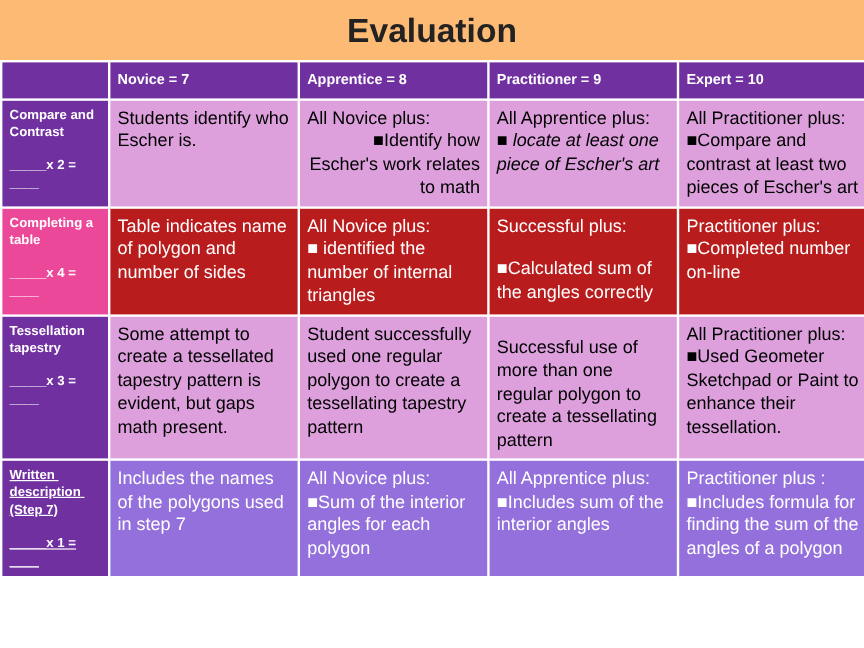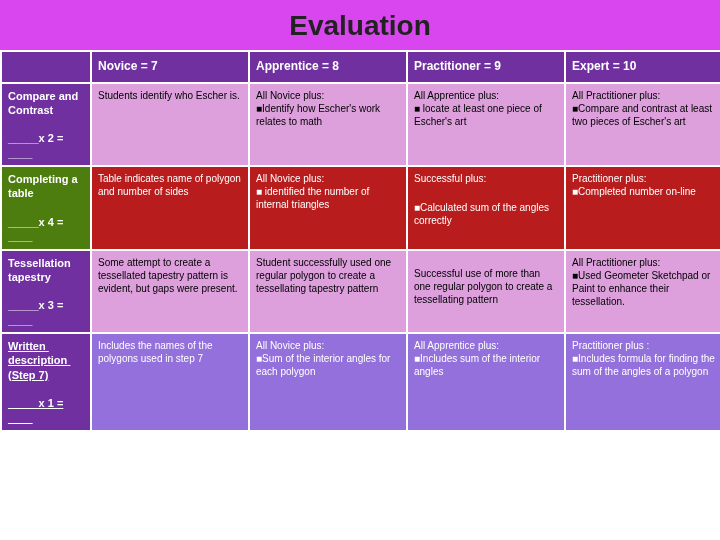--- a/index.html
+++ b/index.html
@@ -9,52 +9,52 @@
       width: 720px;
       height: 540px;
       overflow: hidden;
     }
     .page-title {
       text-align: center;
       font-size: 28px;
       font-weight: bold;
       padding: 10px 0 8px 0;
       color: #222;
-      background: #d946ef;
+      background: #fdba74;
     }
     .rubric-table {
       width: 100%;
       border-collapse: collapse;
       table-layout: fixed;
     }
     .rubric-table th, .rubric-table td {
       border: 2px solid #fff;
       padding: 5px 6px;
       vertical-align: top;
-      font-size: 10px;
+      font-size: 15px;
       line-height: 1.3;
     }
     
     .rubric-table thead tr th {
       background: #7030a0;
       color: #fff;
       font-weight: bold;
       font-size: 12px;
       text-align: left;
       padding: 7px 6px;
     }
     .rubric-table thead tr th:first-child {
       background: #7030a0;
       width: 90px;
     }
     .row-data-1 td { background: #dda0dd; color: #000; margin-top: 32px; }
     .row-data-1 td.cat-cell { background: #7030a0; color: #fff; font-weight: bold; }
 
     .row-data-2 td { background: #b91c1c; color: #fff; }
-    .row-data-2 td.cat-cell { background: #4d7c0f; color: #fff; font-weight: bold; }
+    .row-data-2 td.cat-cell { background: #ec4899; color: #fff; font-weight: bold; }
 
     .row-data-3 td { background: #dda0dd; color: #000; }
     .row-data-3 td.cat-cell { background: #7030a0; color: #fff; font-weight: bold; }
 
     .row-data-4 td { background: #9370db; color: #fff; }
     .row-data-4 td.cat-cell { background: #7030a0; color: #fff; font-weight: bold; }
     .col-first { width: 90px; }
     .col-rest { width: 158px; margin-left: 12px; }
   </style>
 </head>
@@ -74,25 +74,25 @@
   </thead>
   <tbody id="table-body">
   <tr class="row-data-1">
         <td class="cat-cell" style="white-space: pre-wrap; font-weight: bold; font-size: 11px;">Compare and Contrast
 
 _____x 2 =
 ____</td>
         <td>Students identify who Escher is.</td>
         <td>
           <span style="display: block;">All Novice plus:</span>
-          <span style="display: block;">■Identify how Escher's work relates to math</span>
+          <span style="display: block; text-align: right;">■Identify how Escher's work relates to math</span>
         </td>
         <td>
           <span style="display: block;">All Apprentice plus:</span>
-          <span style="display: block;">■ locate at least one piece of Escher's art</span>
+          <span style="display: block; font-style: italic;">■ locate at least one piece of Escher's art</span>
         </td>
         <td>
           <span style="display: block;">All Practitioner plus:</span>
           <span style="display: block;">■Compare and contrast at least two pieces of Escher's art</span>
         </td>
       </tr>
       <tr class="row-data-2">
         <td class="cat-cell" style="white-space: pre-wrap; font-weight: bold; font-size: 11px;">Completing a table
 
 _____x 4 =
@@ -109,21 +109,21 @@
         <td>
           <span style="display: block;">Practitioner plus:</span>
           <span style="display: block;">■Completed number on-line</span>
         </td>
       </tr>
       <tr class="row-data-3">
         <td class="cat-cell" style="white-space: pre-wrap; font-weight: bold; font-size: 11px;">Tessellation tapestry
 
 _____x 3 =
 ____</td>
-        <td>Some attempt to create a tessellated tapestry pattern is evident, but gaps were present.</td>
+        <td>Some attempt to create a tessellated tapestry pattern is evident, but gaps math present.</td>
         <td>
           <span style="display: block;">Student successfully used one regular polygon to create a tessellating tapestry pattern</span>
         </td>
         <td>
           <span style="display: block; margin-top: 11px;">Successful use of more than one regular polygon to create a tessellating pattern</span>
         </td>
         <td>
           <span style="display: block;">All Practitioner plus:</span>
           <span style="display: block;">■Used Geometer Sketchpad or Paint to enhance their tessellation.</span>
         </td>

